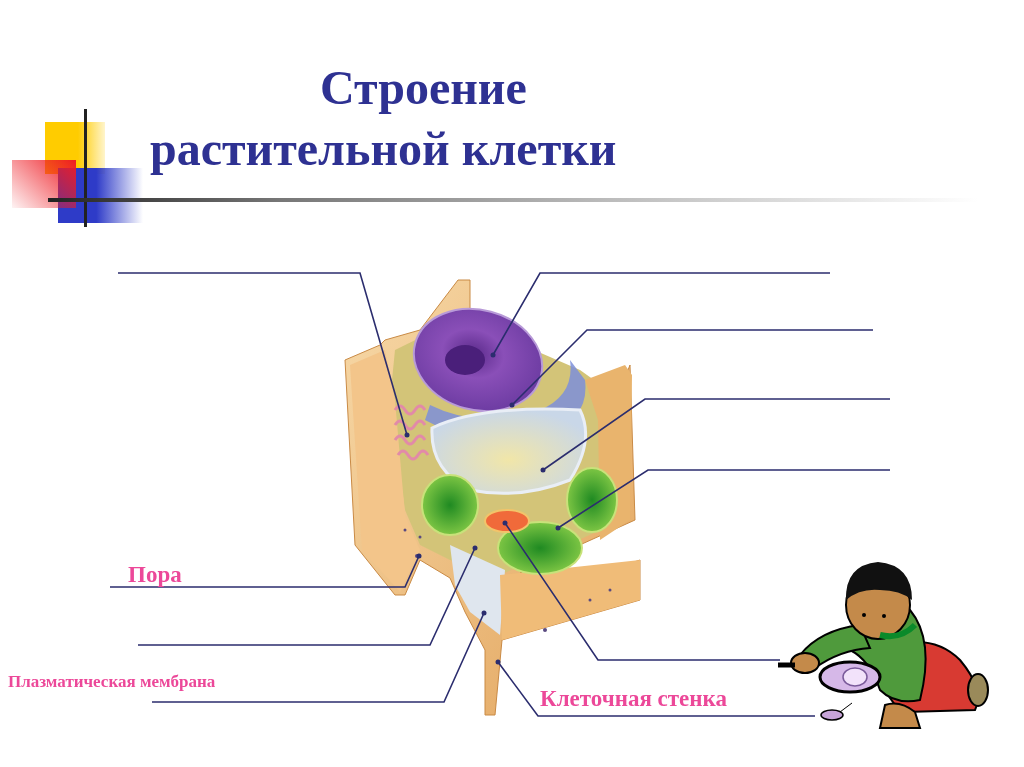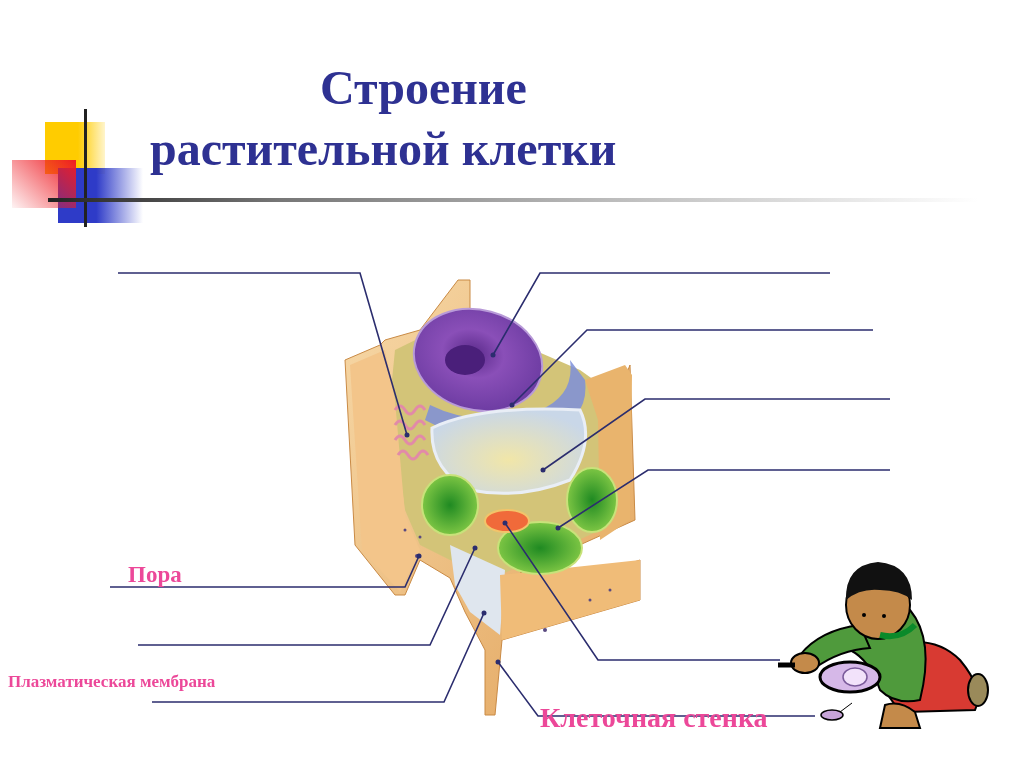--- a/index.html
+++ b/index.html
@@ -116,21 +116,21 @@
       <circle cx="505" cy="523" r="2.5"></circle>
     <circle cx="419" cy="556" r="2.5"></circle>
       <circle cx="475" cy="548" r="2.5"></circle>
       <circle cx="484" cy="613" r="2.5"></circle>
     <circle cx="498" cy="662" r="2.5"></circle>
   </g>
 </svg>
 
 <div class="label" style="left:128px;top:562px;font-size:23px;">Пора</div>
 <div class="label" style="left:8px;top:672px;font-size:17px;text-align:center;">Плазматическая мембрана</div>
-<div class="label" style="left:540px;top:686px;font-size:28px;margin-top:16px;">Клеточная стенка</div>
+<div class="label" style="left:540px;top:686px;font-size:23px;">Клеточная стенка</div>
 
 <svg width="1024" height="767">
 
   <path d="M880 650 Q930 630 960 660 Q985 690 975 710 L905 712 Q880 700 880 650 Z" fill="#d83a32" stroke="#000" stroke-width="2"></path>
   <ellipse cx="978" cy="690" rx="10" ry="16" fill="#9a8a5a" stroke="#000" stroke-width="2"></ellipse>
 
   <path d="M850 630 Q880 600 910 610 Q935 640 920 700 Q895 705 880 690 Q870 660 850 650 Z" fill="#4f9a3c" stroke="#000" stroke-width="2"></path>
 
   <path d="M860 625 Q820 630 800 655 L815 668 Q840 650 870 648 Z" fill="#4f9a3c" stroke="#000" stroke-width="2"></path>
 

